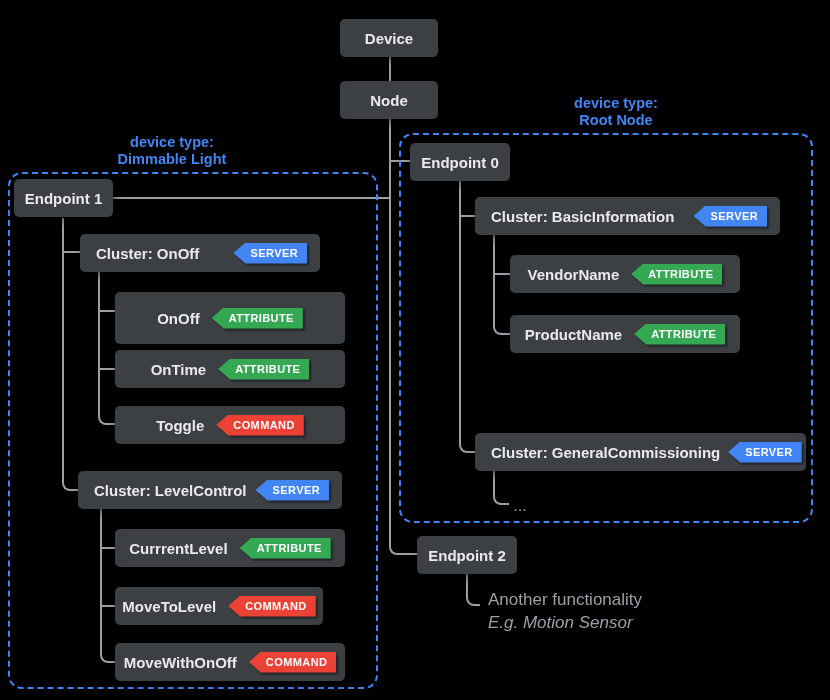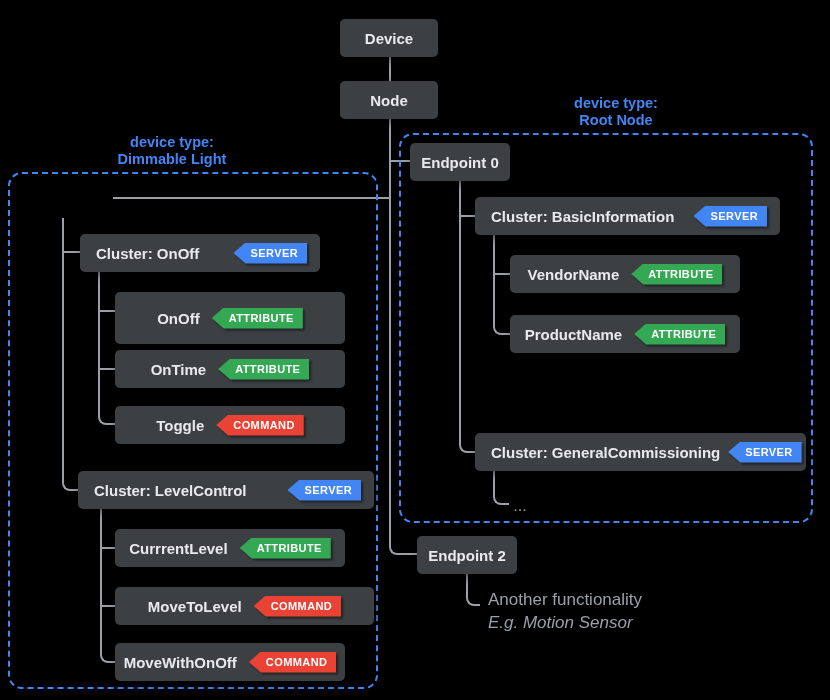--- a/index.html
+++ b/index.html
@@ -109,49 +109,52 @@
     <div>Root Node</div>
   </div>
 
   <div class="box" style="left:340px;top:19px;width:98px;height:38px">
     <span>Device</span>
   </div>
   <div class="box" style="left:340px;top:81px;width:98px;height:38px">
     <span>Node</span>
   </div>
 
+  <div class="box" style="left:14px;top:179px;width:99px;height:38px">
+    <span>Endpoint 1</span>
+  </div>
 
   <div class="box cluster" style="left:80px;top:234px;width:240px;height:38px">
     <span>Cluster: OnOff</span>
     <span class="badge-wrap"><span class="badge server">SERVER</span></span>
   </div>
 
   <div class="box leaf" style="left:115px;top:292px;width:230px;height:52px">
     <span>OnOff</span>
     <span class="badge-wrap"><span class="badge attribute">ATTRIBUTE</span></span>
   </div>
   <div class="box leaf" style="left:115px;top:350px;width:230px;height:38px">
     <span>OnTime</span>
     <span class="badge-wrap"><span class="badge attribute">ATTRIBUTE</span></span>
   </div>
   <div class="box leaf" style="left:115px;top:406px;width:230px;height:38px">
     <span>Toggle</span>
     <span class="badge-wrap"><span class="badge command">COMMAND</span></span>
   </div>
 
-  <div class="box cluster" style="left:78px;top:471px;width:296px;height:38px">
+  <div class="box cluster" style="left:78px;top:471px;width:264px;height:38px">
     <span>Cluster: LevelControl</span>
     <span class="badge-wrap"><span class="badge server">SERVER</span></span>
   </div>
 
   <div class="box leaf" style="left:115px;top:529px;width:230px;height:38px">
     <span>CurrrentLevel</span>
     <span class="badge-wrap"><span class="badge attribute">ATTRIBUTE</span></span>
   </div>
-  <div class="box leaf" style="left:115px;top:587px;width:259px;height:38px">
+  <div class="box leaf" style="left:115px;top:587px;width:208px;height:38px">
     <span>MoveToLevel</span>
     <span class="badge-wrap"><span class="badge command">COMMAND</span></span>
   </div>
   <div class="box leaf" style="left:115px;top:643px;width:230px;height:38px">
     <span>MoveWithOnOff</span>
     <span class="badge-wrap"><span class="badge command">COMMAND</span></span>
   </div>
 
   <div class="box" style="left:410px;top:143px;width:100px;height:38px">
     <span>Endpoint 0</span>

